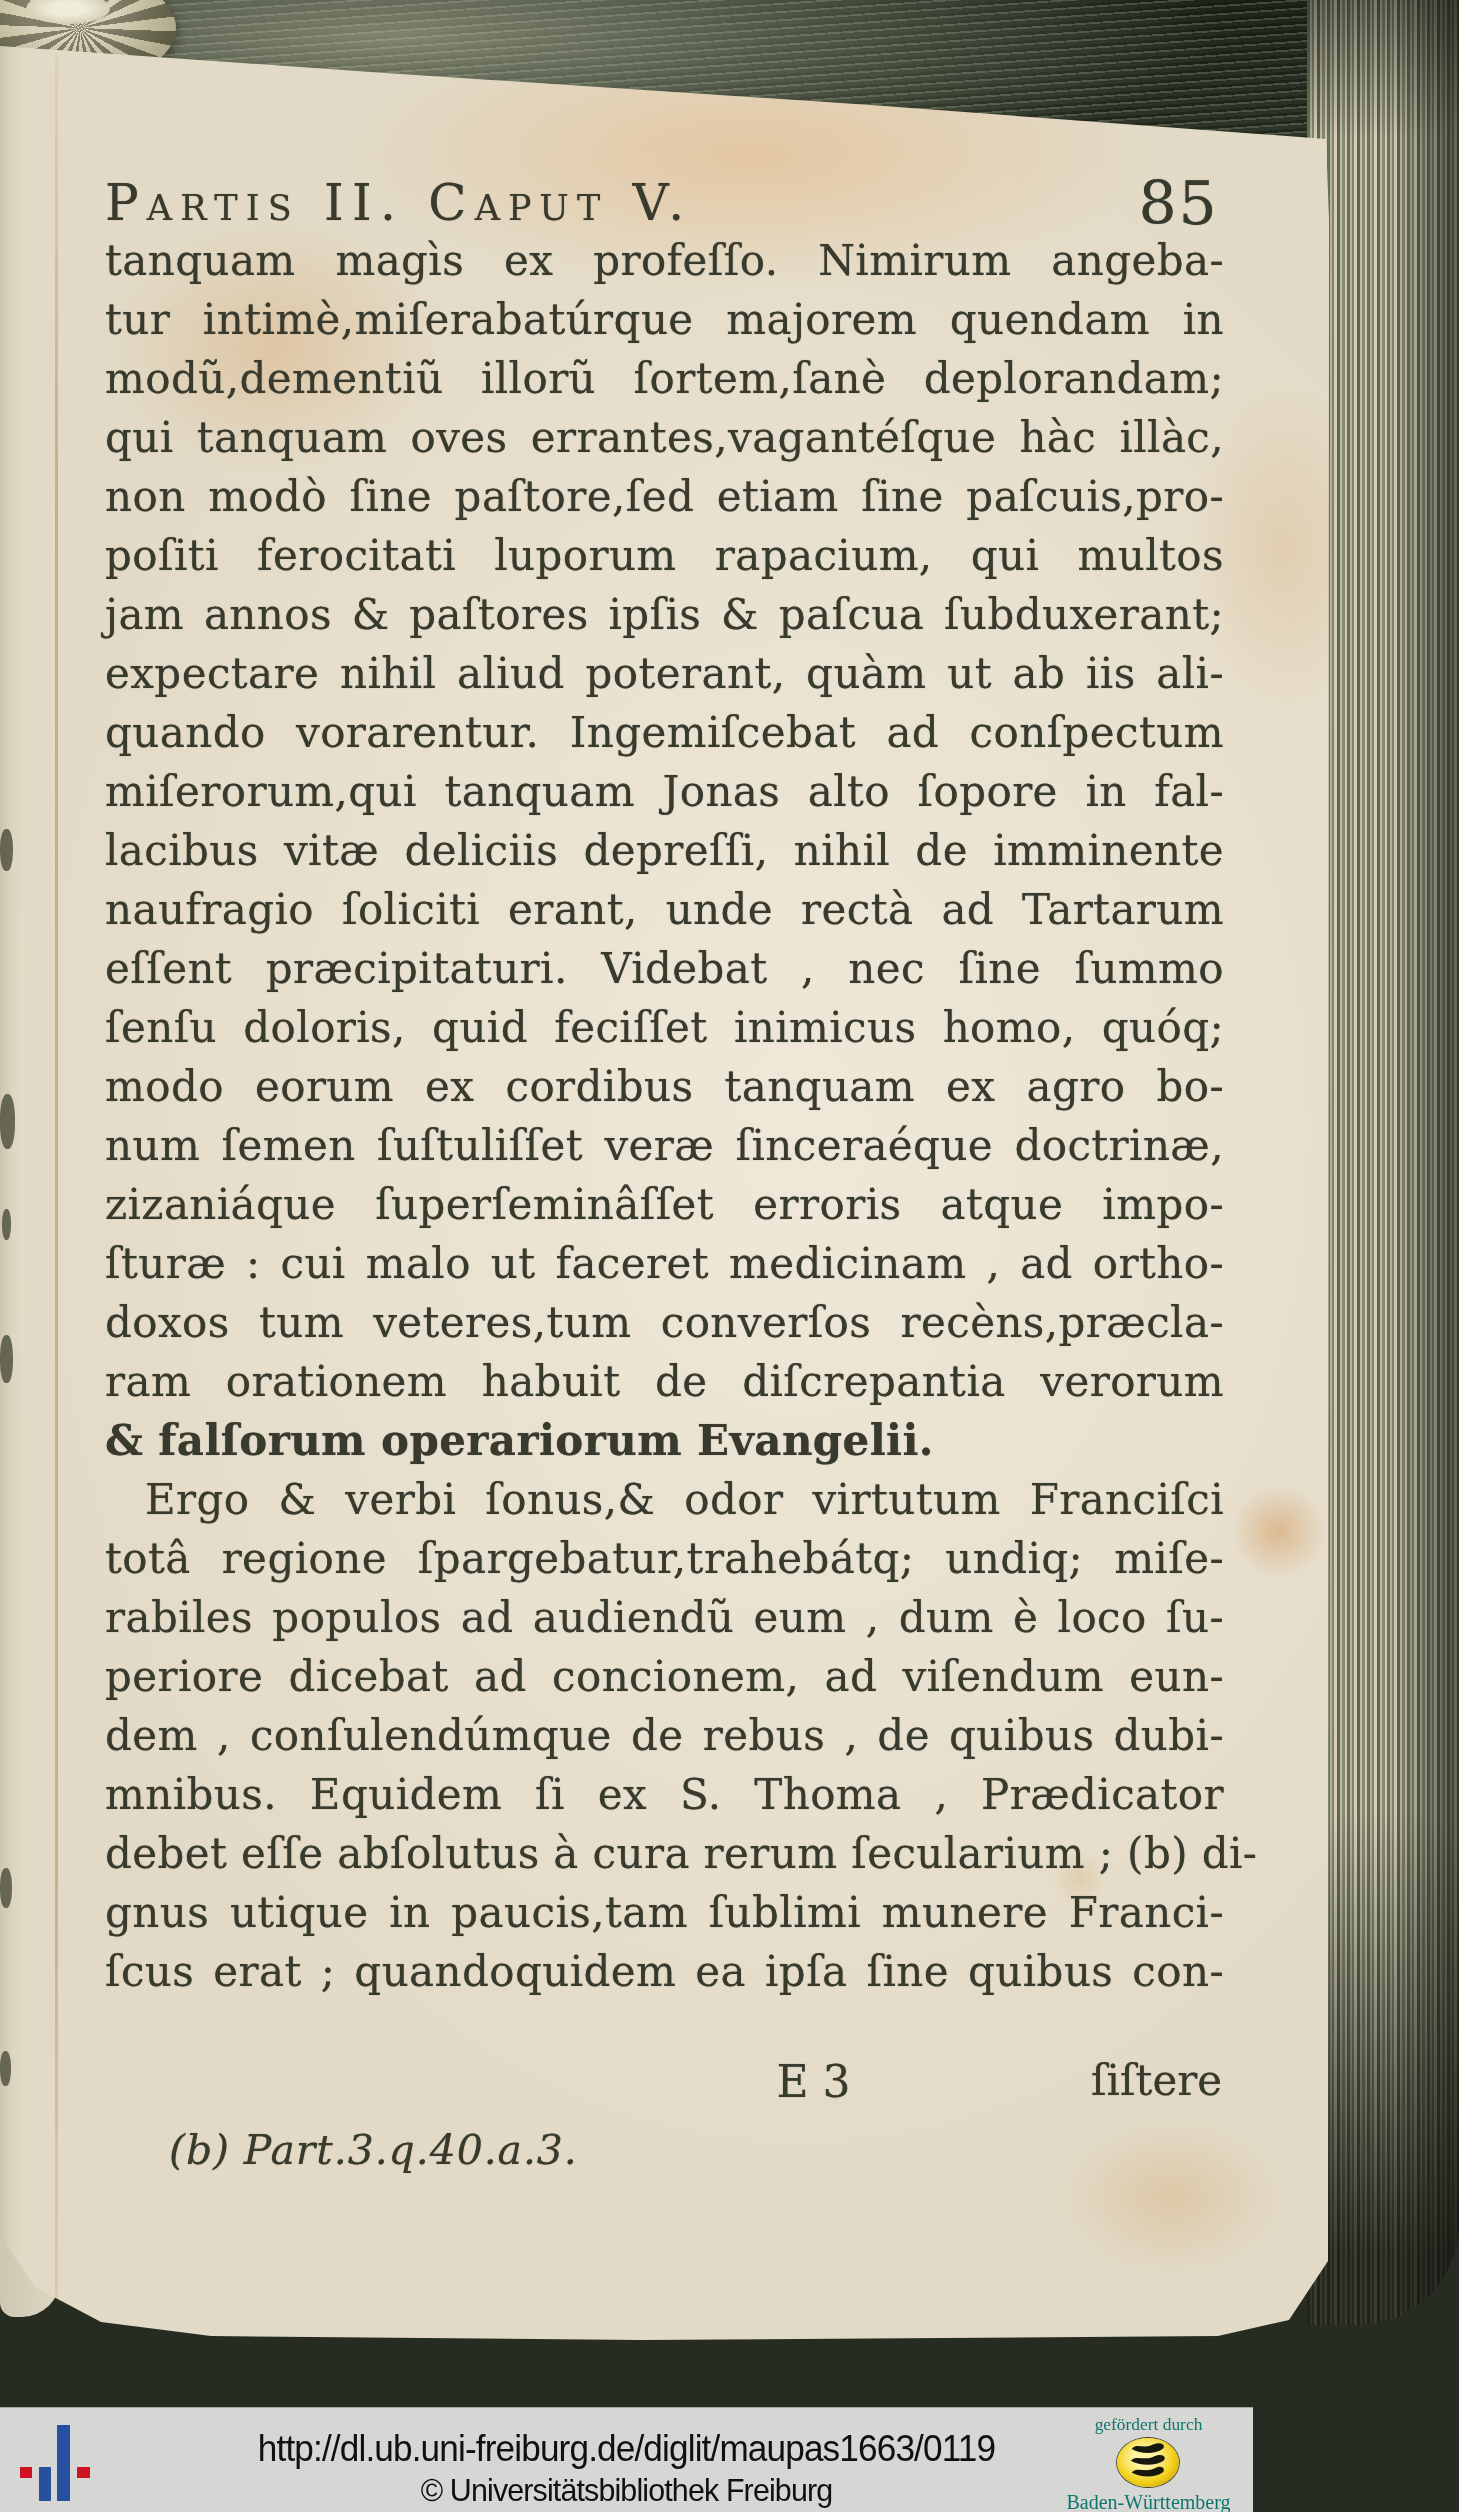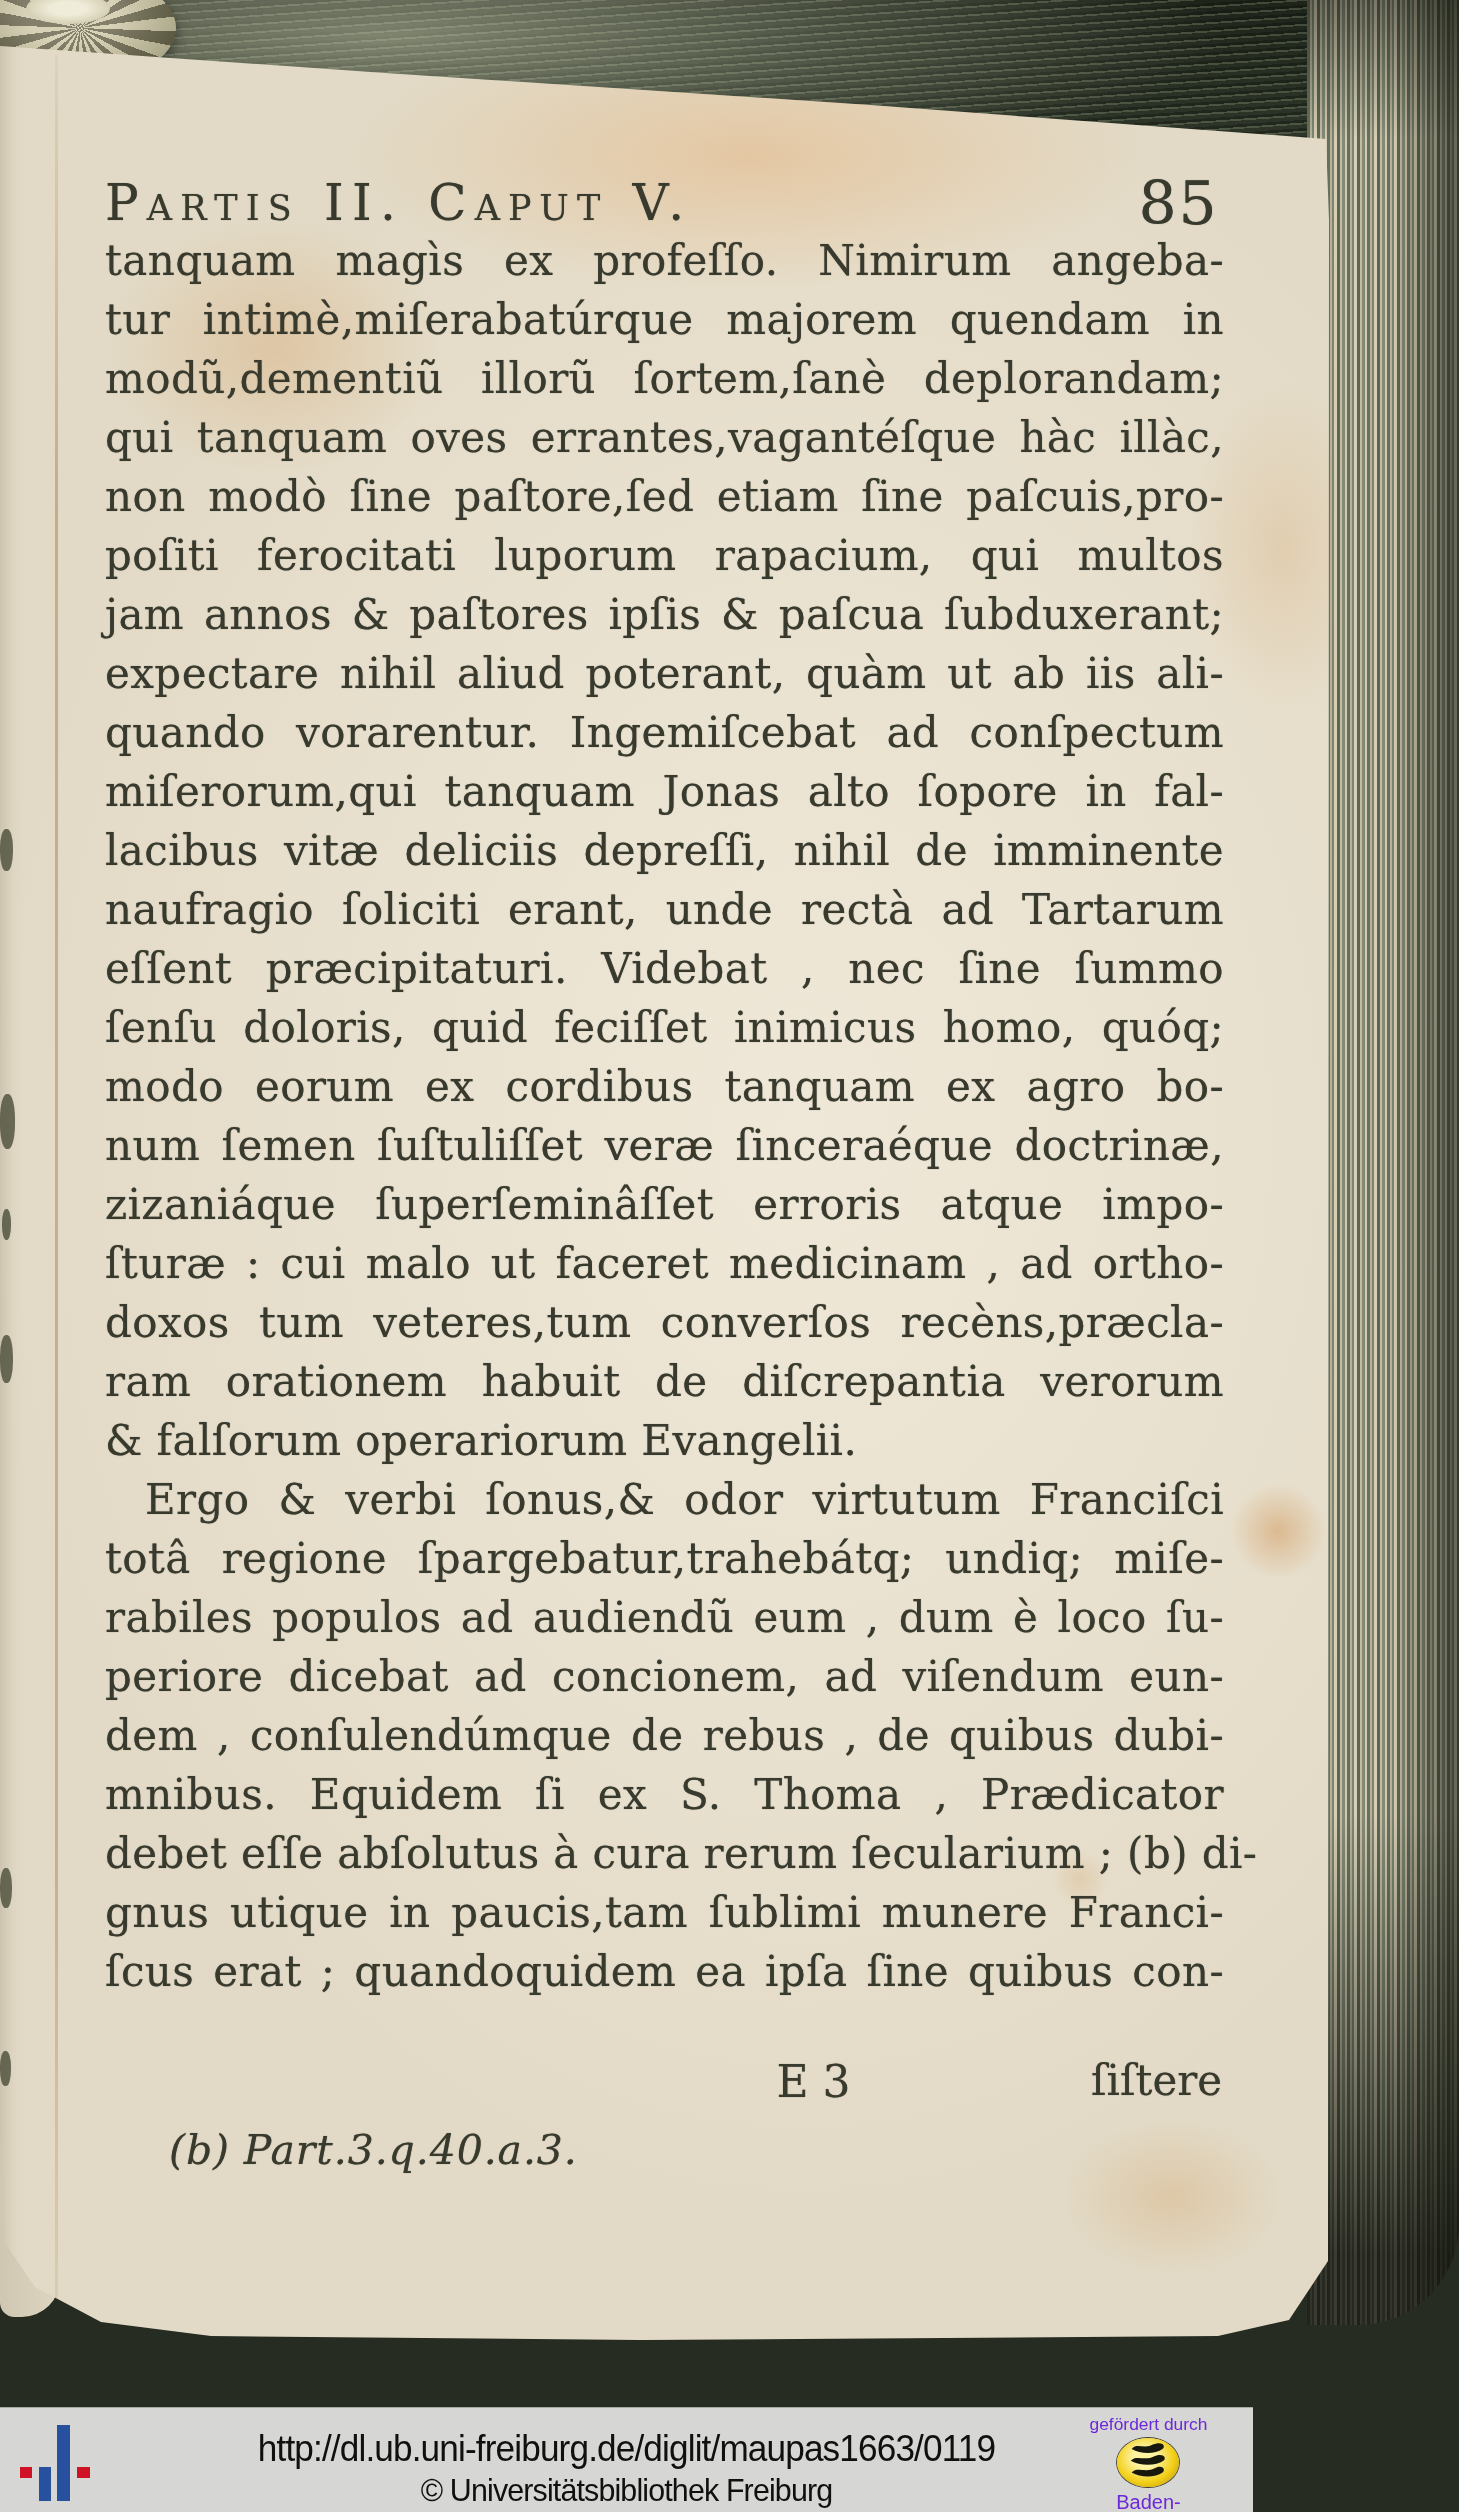--- a/index.html
+++ b/index.html
@@ -73,21 +73,21 @@
     font-variant-caps:small-caps;font-size:50px;letter-spacing:8.2px;line-height:55px;
   }
   .folio{
     position:absolute;right:5.5px;top:0;font-size:60px;line-height:55px;letter-spacing:1.8px;
   }
   .textblock{
     position:absolute;left:105px;top:231px;width:1119px;
     font-size:42px;line-height:59px;letter-spacing:0.4px;
   }
   .ln{text-align:justify;text-align-last:justify;white-space:nowrap;height:59px;overflow:visible;}
-  .ln.short{text-align-last:left;}
+  .ln.short{text-align-last:left;font-weight:bold;}
   .ln.indent{text-indent:40px;}
   .it{}
   .catch-row{position:absolute;left:105px;top:2056px;width:1119px;height:59px;font-size:42px;}
   .signature{position:absolute;left:60%;font-size:44px;}
   .catchword{position:absolute;right:1.8px;font-size:42px;}
   .footnote{
     position:absolute;left:169px;top:2126px;font-size:41px;font-style:italic;letter-spacing:0.9px;
   }
   
   .footer{
@@ -99,21 +99,21 @@
   .ub-bar{position:absolute;}
   .url-line{
     position:absolute;left:0;top:20px;width:100%;text-align:center;
     font-size:37px;letter-spacing:-0.9px;transform:scaleX(0.95);
   }
   .copy-line{
     position:absolute;left:0;top:64px;width:100%;text-align:center;
     font-size:32px;letter-spacing:-0.9px;transform:scaleX(0.95);
   }
   .bw{position:absolute;right:22px;top:5.5px;width:165px;height:97px;text-align:center;
-      font-family:Liberation Sans, sans-serif;color:#6d28d9;}
+      font-family:Liberation Serif, serif;color:#0f766e;}
   .bw-funded{font-size:17.4px;line-height:20px;}
   .bw-oval{
     position:absolute;left:51px;top:24px;width:62px;height:49px;border-radius:50%;
     background:radial-gradient(ellipse at 45% 40%, #fdf3a0 0 25%, #f2cf17 60%, #b7920a 95%, #6b5606 100%);
     box-shadow:0 0 0 0.9px #3a3a30;
   }
   .bw-name{position:absolute;left:0;top:77px;width:100%;font-size:20px;}
 </style>
 </head>
 <body>

